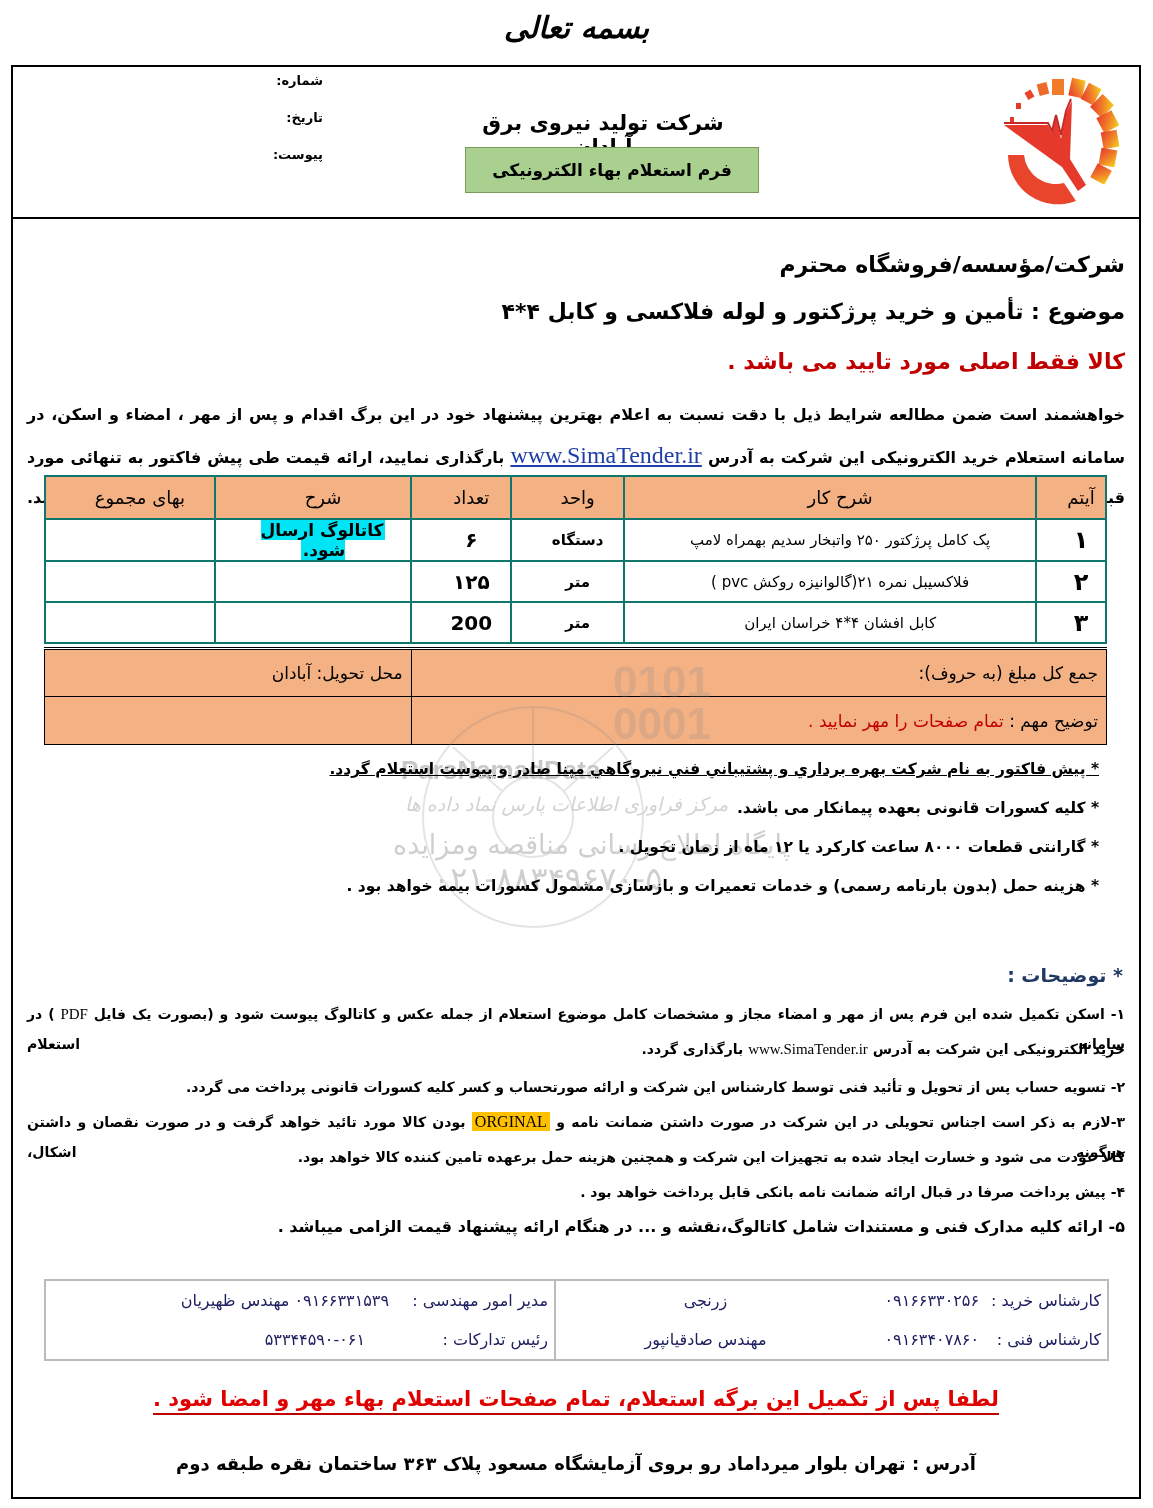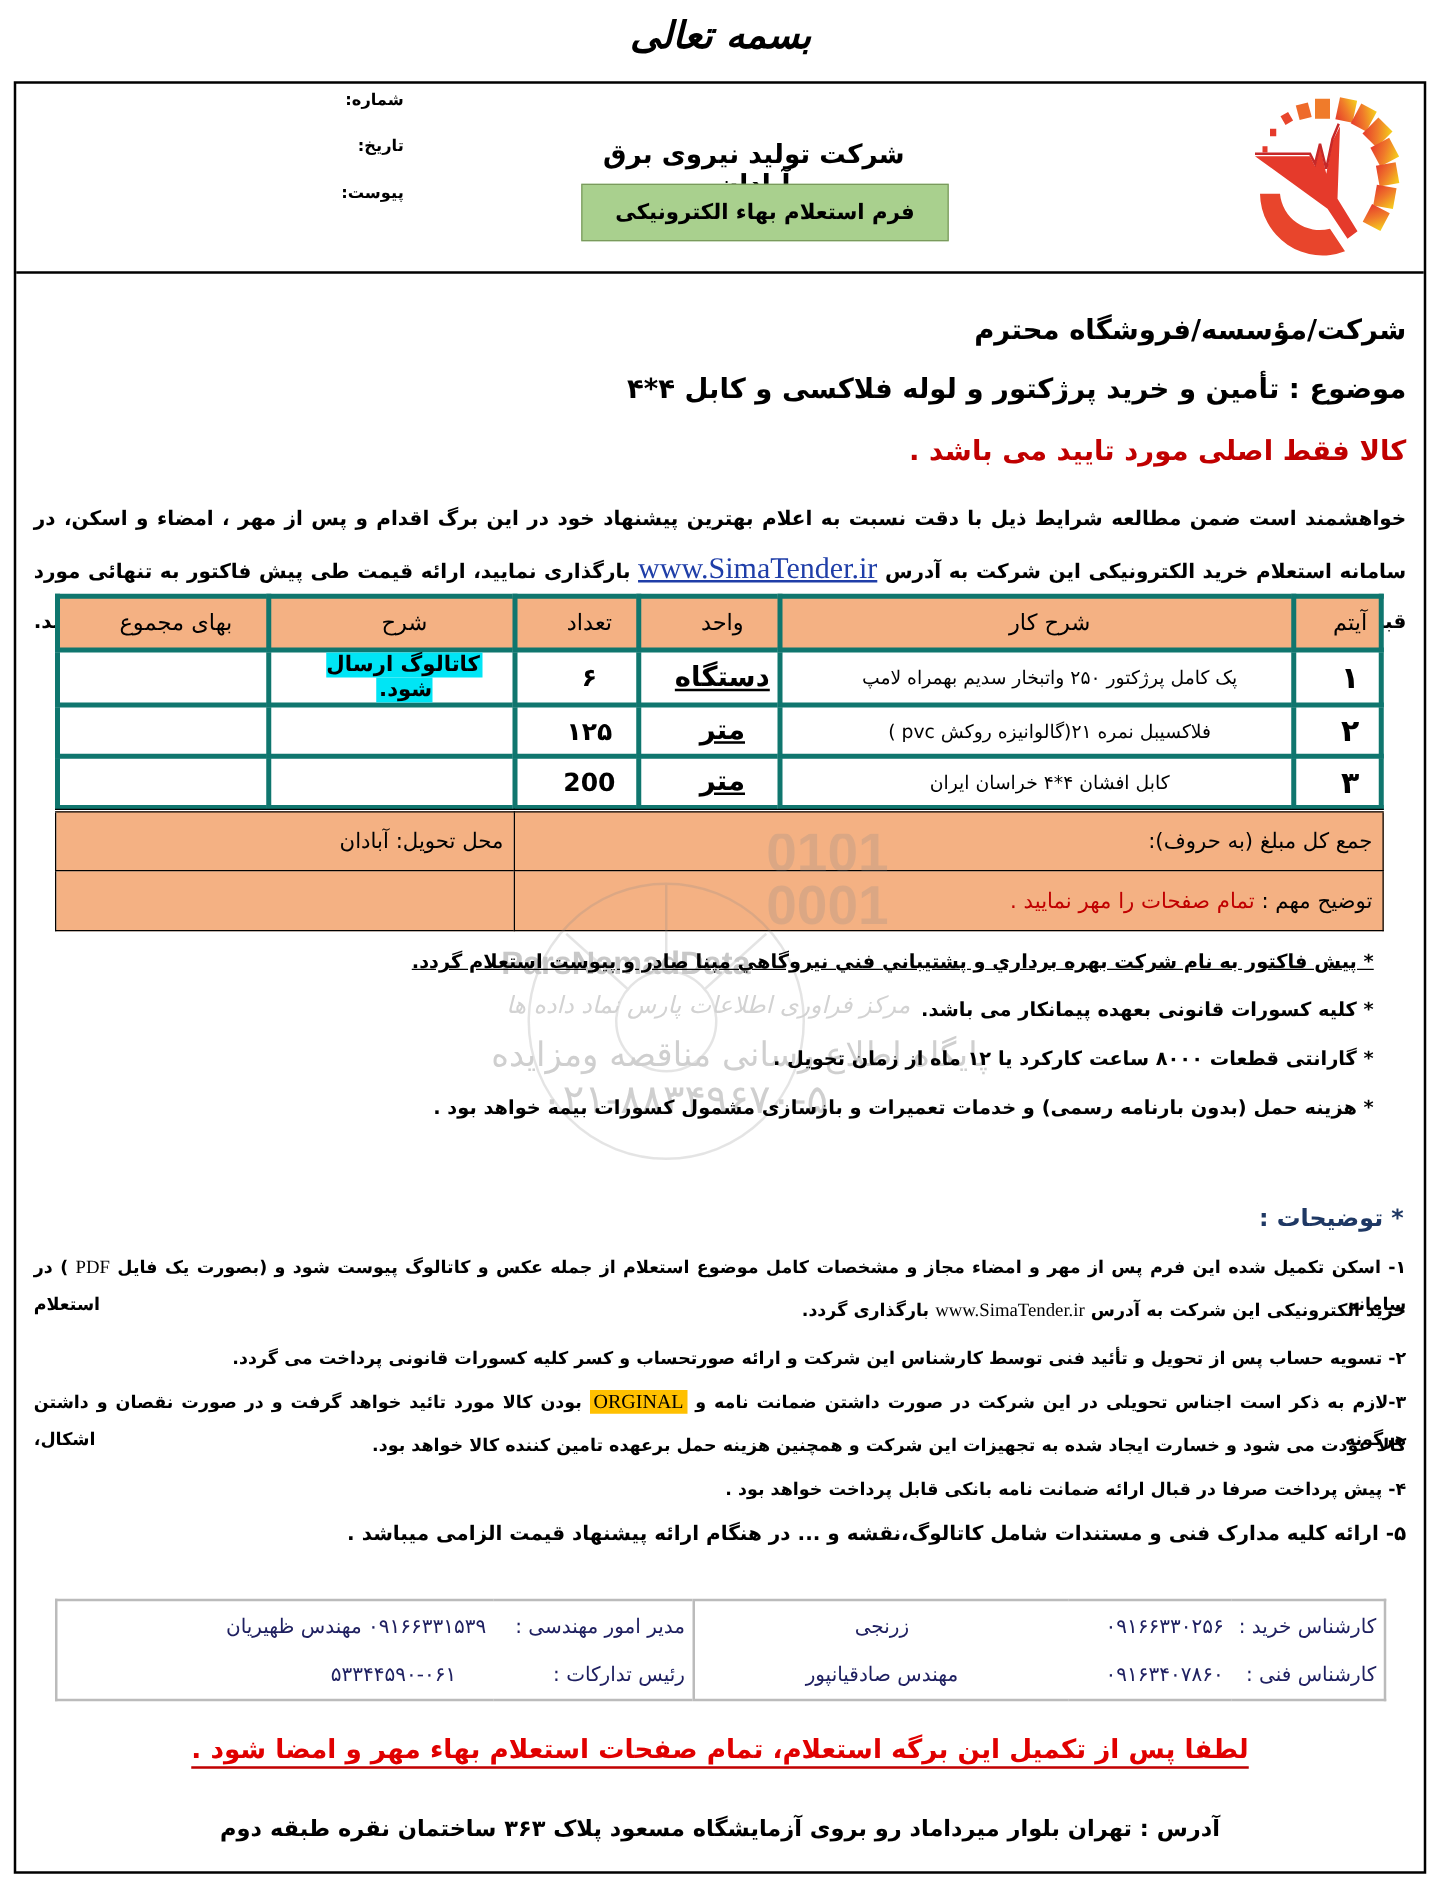--- a/index.html
+++ b/index.html
@@ -30,26 +30,26 @@
 
   .rtl { direction: rtl; text-align: right; position: absolute; right: 14px; }
   .salute { top: 185px; font-size: 22px; font-weight: bold; }
   .subject { top: 232px; font-size: 22px; font-weight: bold; }
   .warn { top: 282px; font-size: 22px; font-weight: bold; color: #c00000; }
 
   .para { top: 328px; left: 14px; font-size: 16px; font-weight: bold; line-height: 40px; text-align: justify; text-align-last: justify; }
   .para a { color: #1f3ea8; text-decoration: underline; font-family: "Liberation Serif", serif; font-size: 24px; font-weight: normal; }
 
   table.items { position: absolute; left: 31px; top: 408px; width: 1063px; border-collapse: collapse; direction: rtl; }
-  table.items td, table.items th { border: 4px solid #0f766e; text-align: center; font-size: 16px; padding-left: 20px; }
+  table.items td, table.items th { border: 2px solid #0f766e; text-align: center; font-size: 16px; padding-left: 20px; }
   table.items th { background: #f4b183; height: 43px; font-weight: normal; font-size: 18px; }
   table.items td { height: 41px; }
   table.items td.num { font-size: 24px; font-weight: bold; }
   table.items td.qty { font-size: 20px; font-weight: bold; }
-  table.items td.unit { font-size: 22px; font-weight: bold; text-decoration: underline; }
+  table.items td.unit { font-size: 15px; font-weight: bold; }
   table.items td.desc { font-size: 15px; }
   .cyan { background: #00e5f5; font-size: 17px; font-weight: bold; padding: 0 2px; }
 
   table.summary { position: absolute; left: 31px; top: 580px; width: 1063px; border-collapse: collapse; direction: rtl; border-top: 3px double #000; }
   table.summary td { border: 1px solid #000; background: #f4b183; height: 48px; padding: 0 8px; font-size: 17px; text-align: right; }
   .red { color: #c00000; }
 
   .notes { position: absolute; right: 40px; top: 688px; direction: rtl; text-align: right; font-size: 15.5px; font-weight: bold; }
   .notes div { height: 39px; line-height: 28px; }
   .u { text-decoration: underline; }

